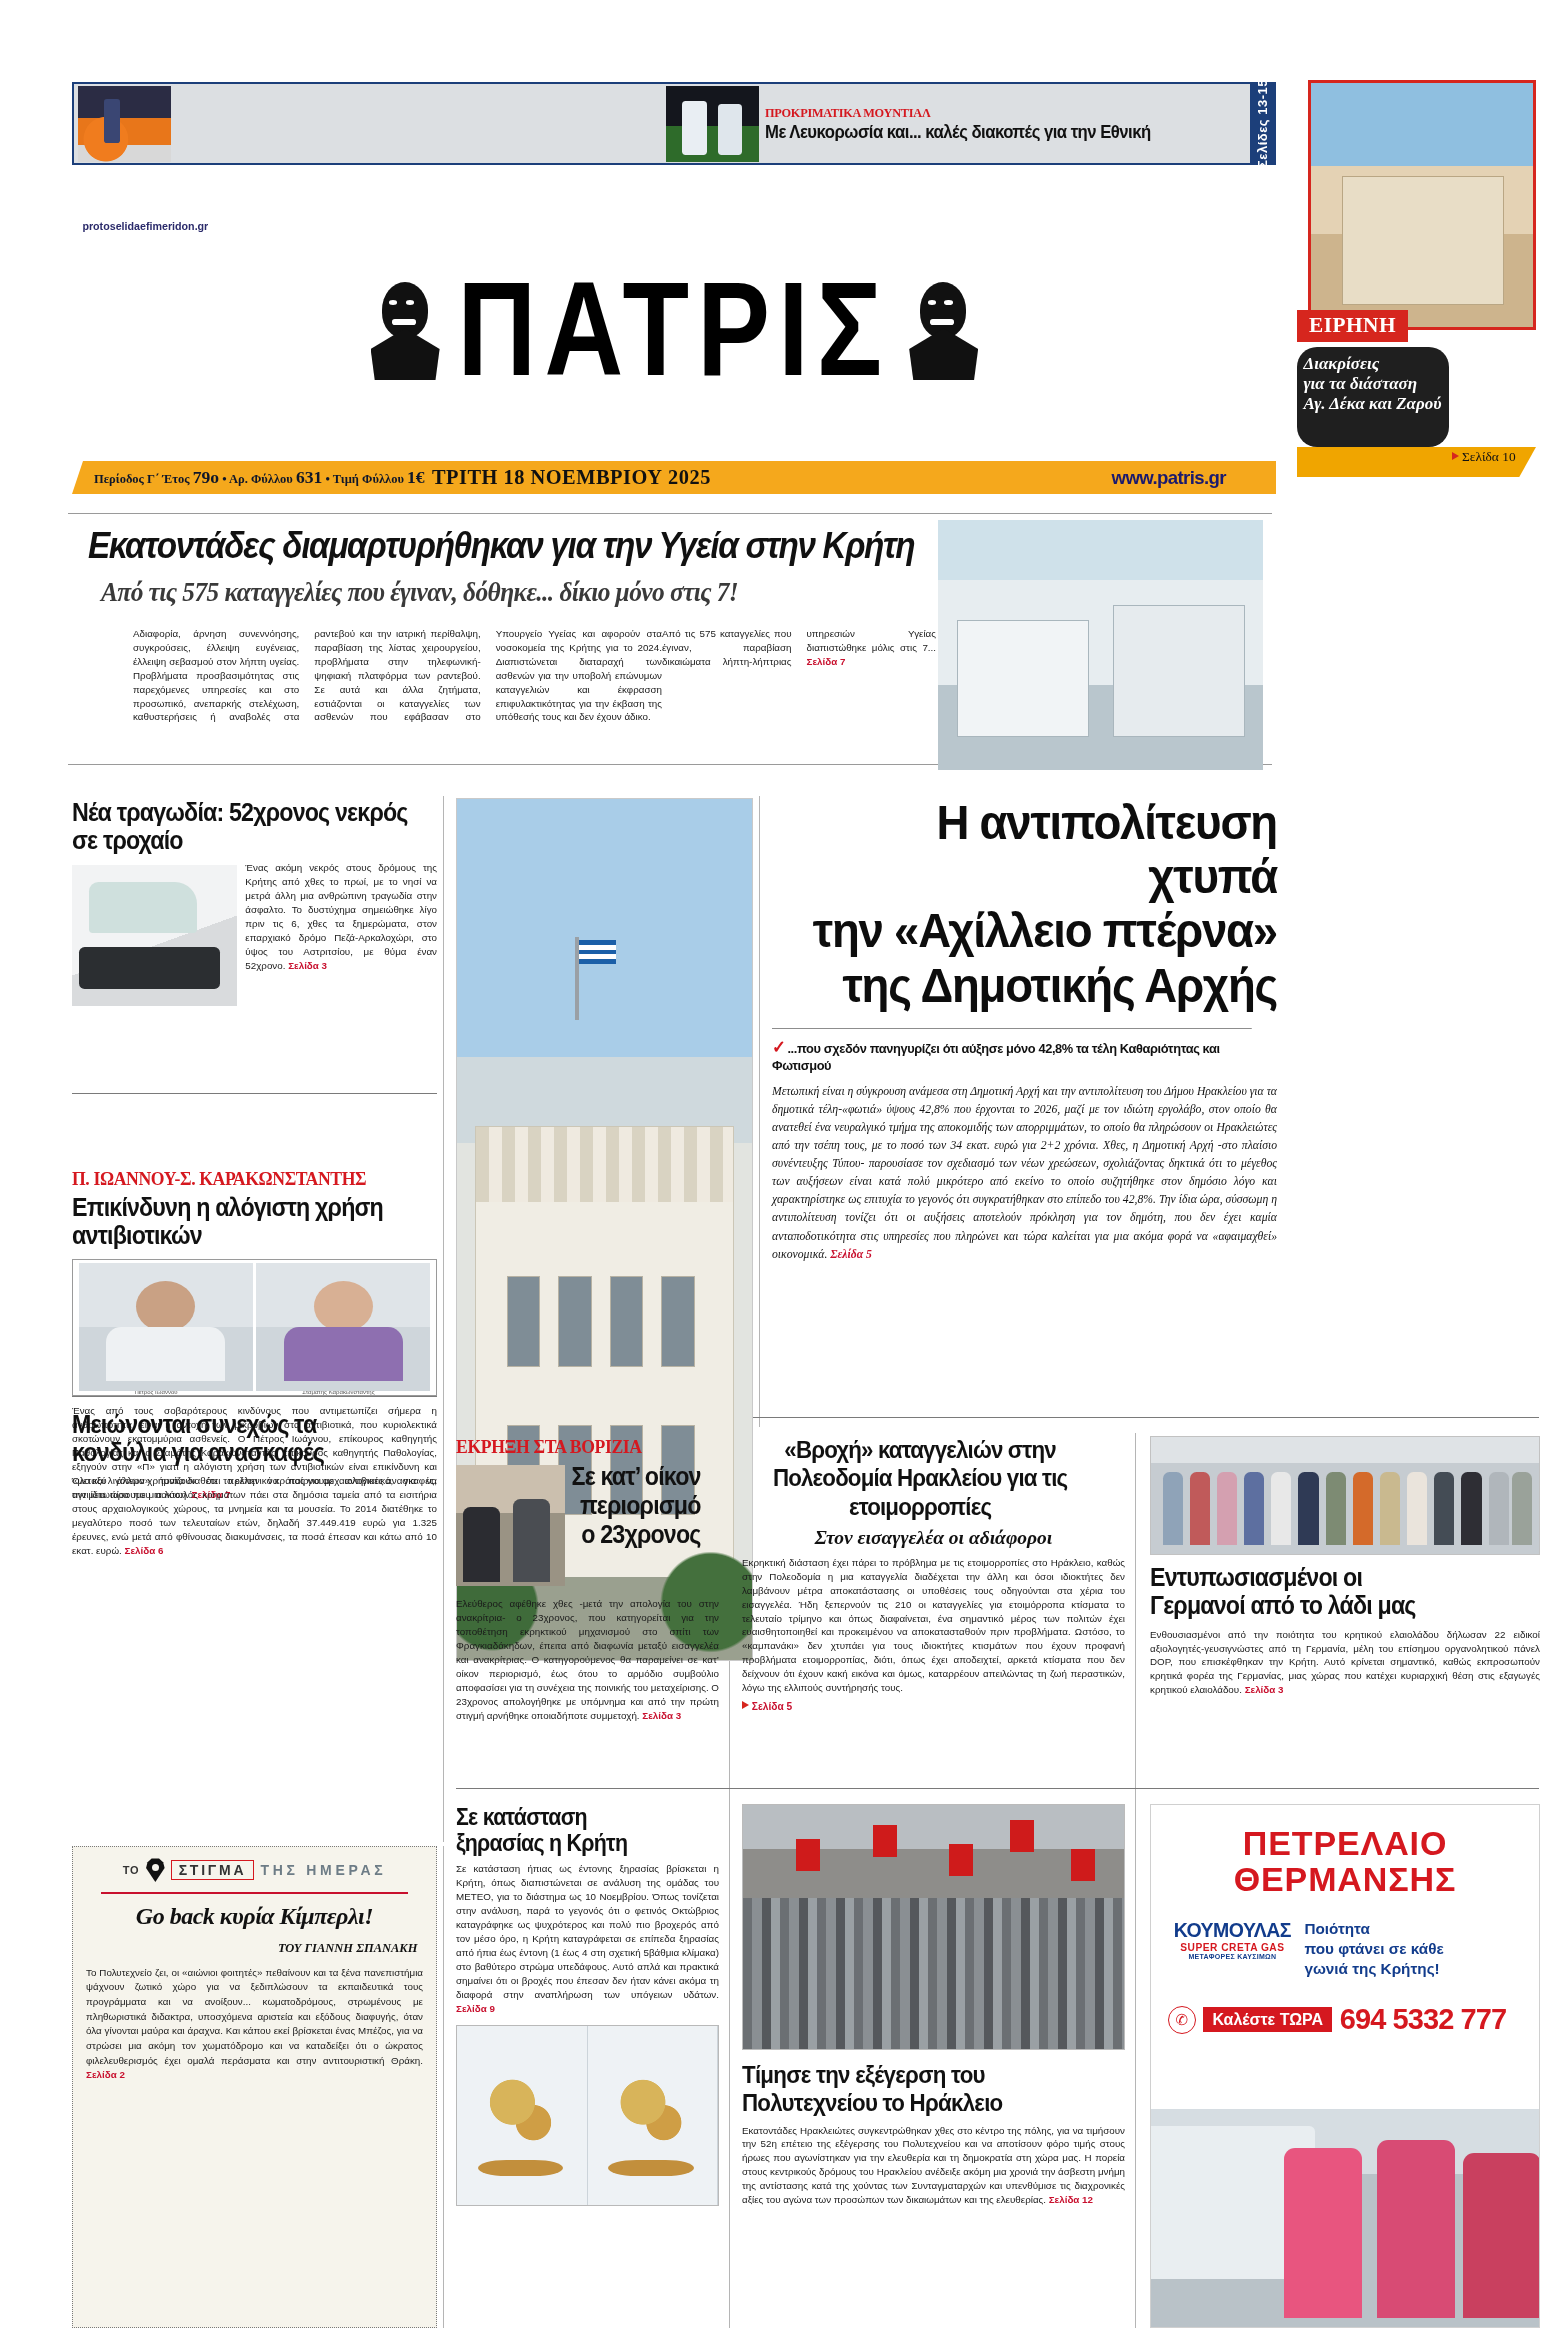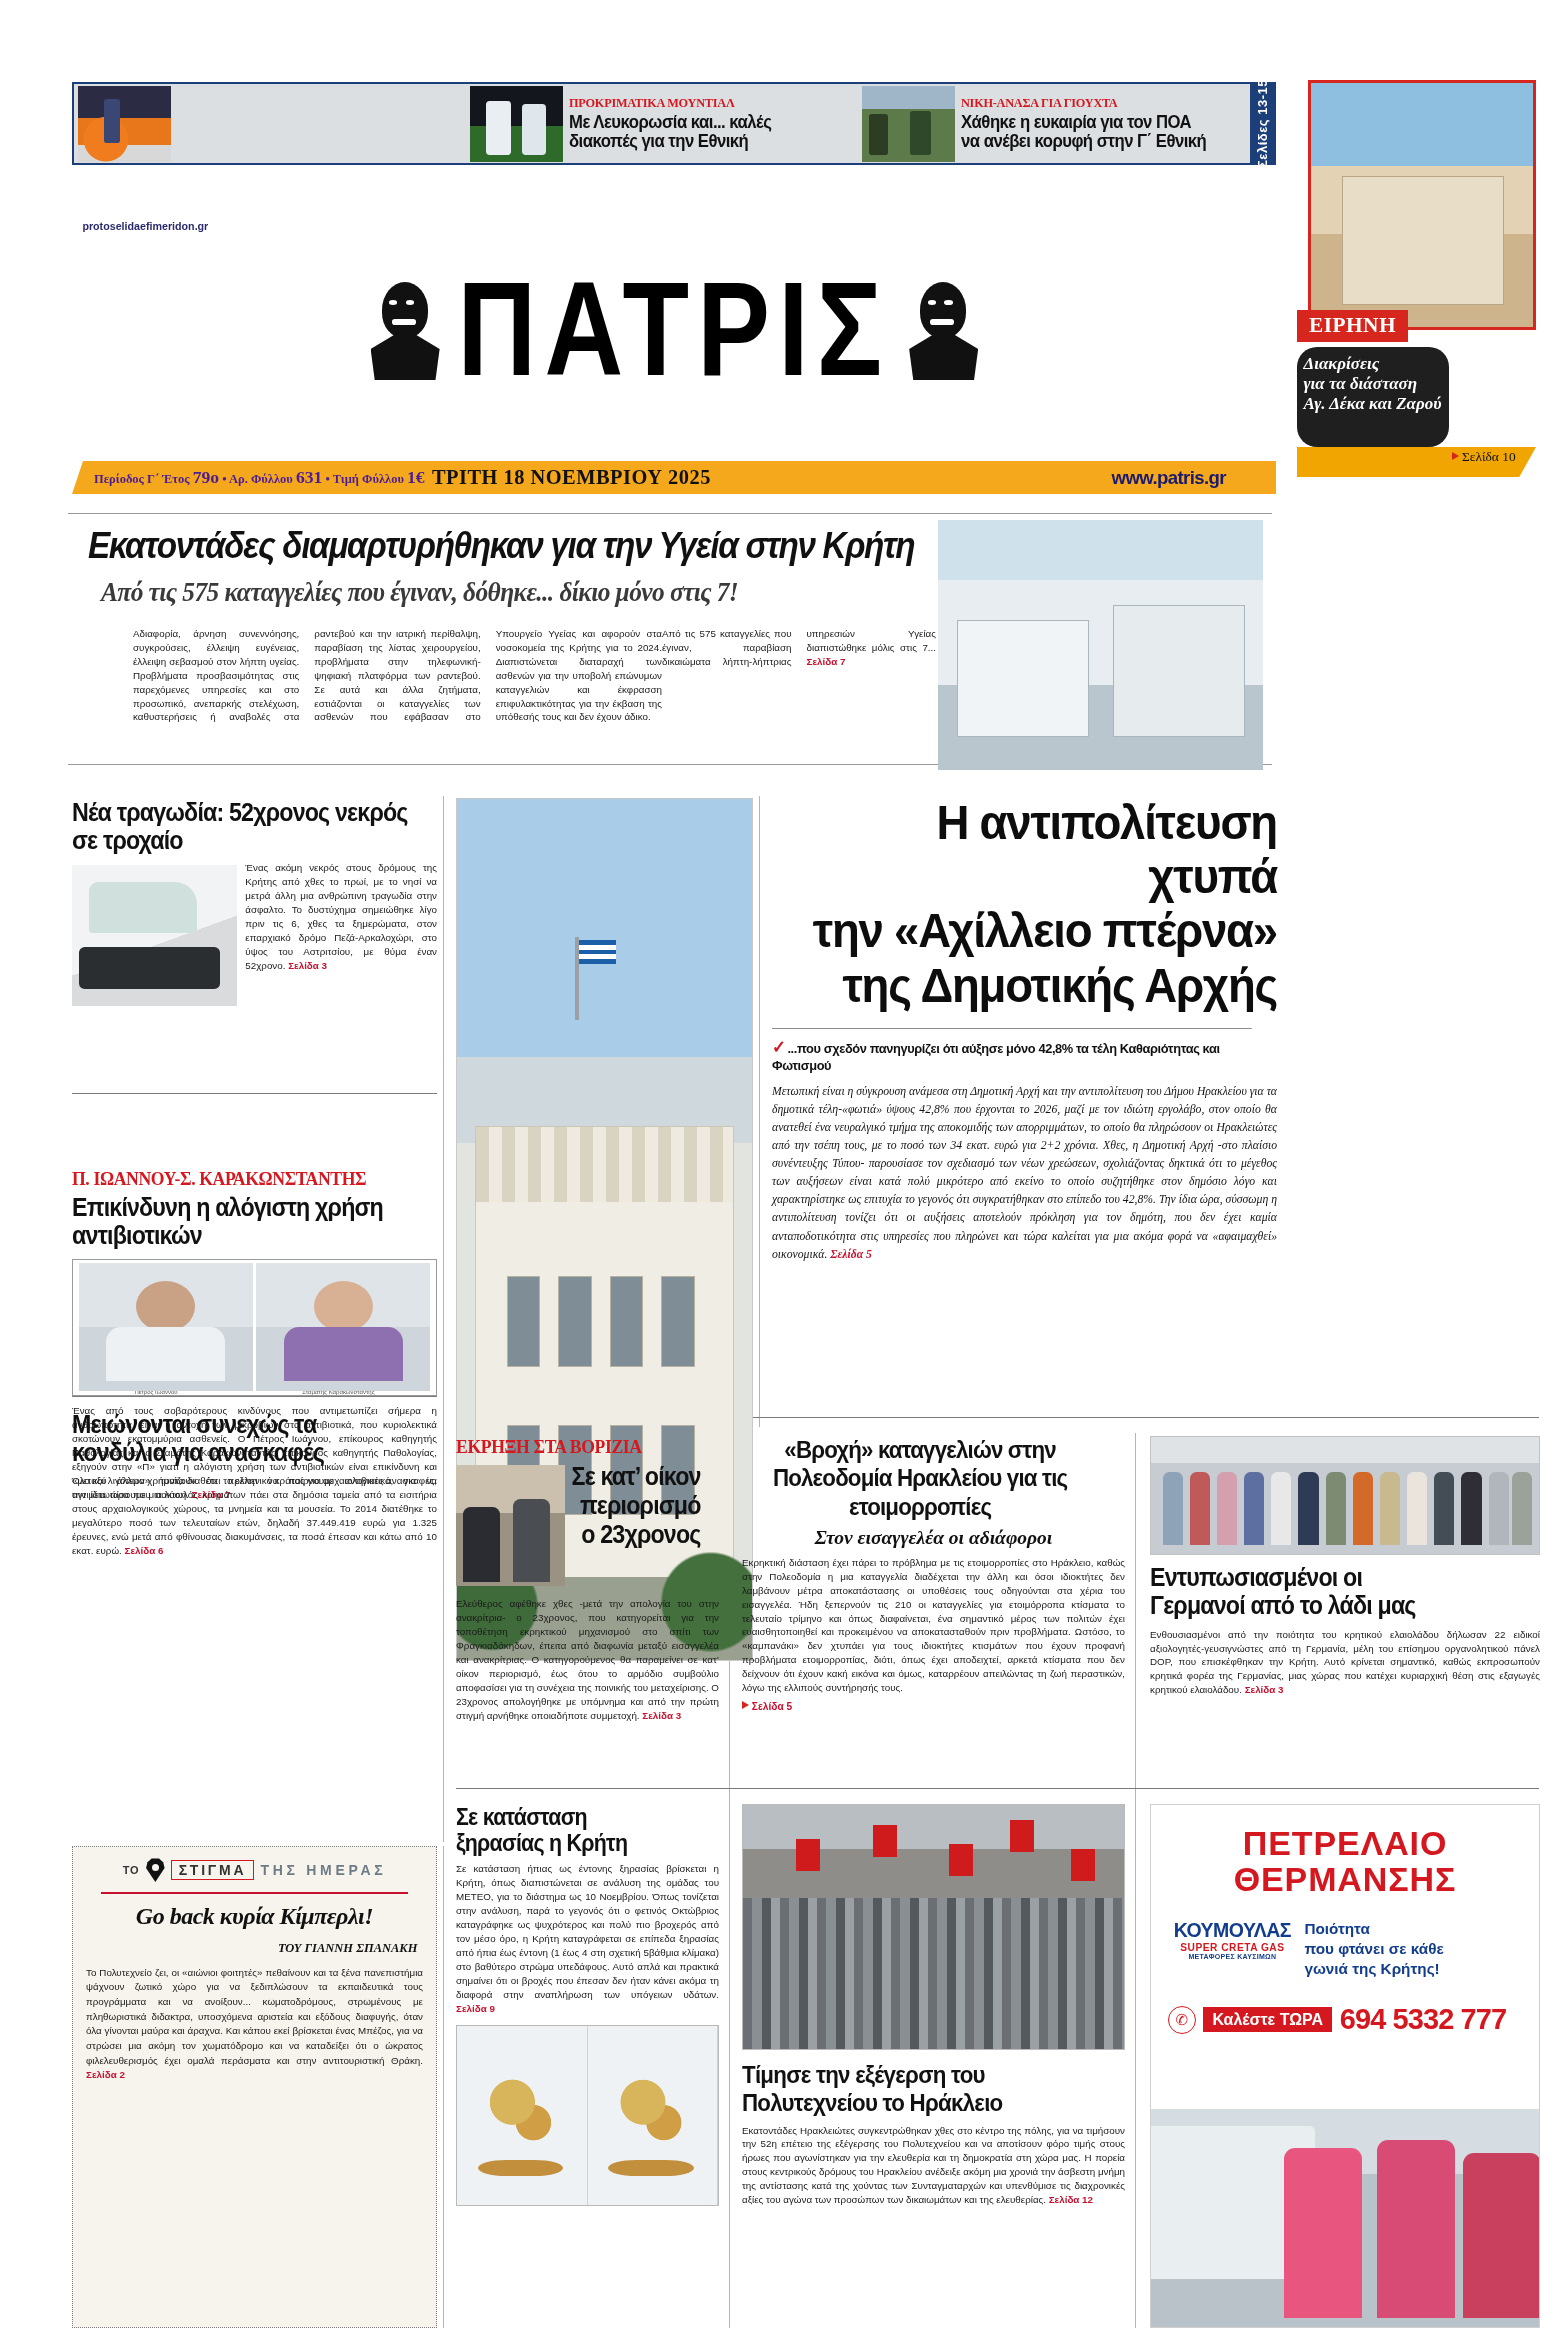--- a/index.html
+++ b/index.html
@@ -113,21 +113,21 @@
     text-align: center; font-weight: 700; font-size: 18.6px; letter-spacing: 3.2px;
     margin-top: 26px; color: #111;
   }
 
   
   .datebar {
     position: absolute; left: 72px; top: 461px; width: 1204px; height: 33px;
     background: #f5a81c; clip-path: polygon(11px 0, 100% 0, 100% 100%, 0 100%);
     display: flex; align-items: center;
   }
-  .db-left { margin-left: 22px; font-size: 12.5px; font-weight: 700; color: #4c1d95; white-space: nowrap;
+  .db-left { margin-left: 22px; font-size: 12.5px; font-weight: 700; color: #0f172a; white-space: nowrap;
              font-family: "Liberation Serif", serif; }
   .db-left b { font-size: 17.6px; }
   .db-mid { position: absolute; left: 360px; font-family: "Liberation Serif", serif;
             font-weight: 700; font-size: 20.4px; letter-spacing: 0.5px; color: #111; }
   .db-right { position: absolute; right: 50px; font-size: 18.6px; font-weight: 700;
               color: #1a1a6e; letter-spacing: -0.6px; }
 
   
   .lead {
     position: absolute; left: 68px; top: 513px; width: 1204px; height: 252px;
@@ -348,29 +348,20 @@
     </div>
     <div class="tb-cell">
       <div class="tb-thumb">
           <div class="ph soccer1"></div>
         </div>
       <div class="tb-txt">
         <div class="tb-kicker">ΠΡΟΚΡΙΜΑΤΙΚΑ ΜΟΥΝΤΙΑΛ</div>
         <div class="tb-head">Με Λευκορωσία και... καλές διακοπές για την Εθνική</div>
       </div>
     </div>
-    <div class="tb-cell">
-      <div class="tb-thumb">
-          <div class="ph soccer2"></div>
-        </div>
-      <div class="tb-txt">
-        <div class="tb-kicker">ΝΙΚΗ-ΑΝΑΣΑ ΓΙΑ ΓΙΟΥΧΤΑ</div>
-        <div class="tb-head">Χάθηκε η ευκαιρία για τον ΠΟΑ να ανέβει κορυφή στην Γ΄ Εθνική</div>
-      </div>
-    </div>
     <div class="tb-side">
       <span>Σελίδες 13-15</span>
     </div>
     <div class="wm">protoselidaefimeridon.gr</div>
   </div>
 
   <div class="promo">
     <div class="promo-img"></div>
     <div class="promo-kicker">ΕΙΡΗΝΗ</div>
     <div class="promo-black">

